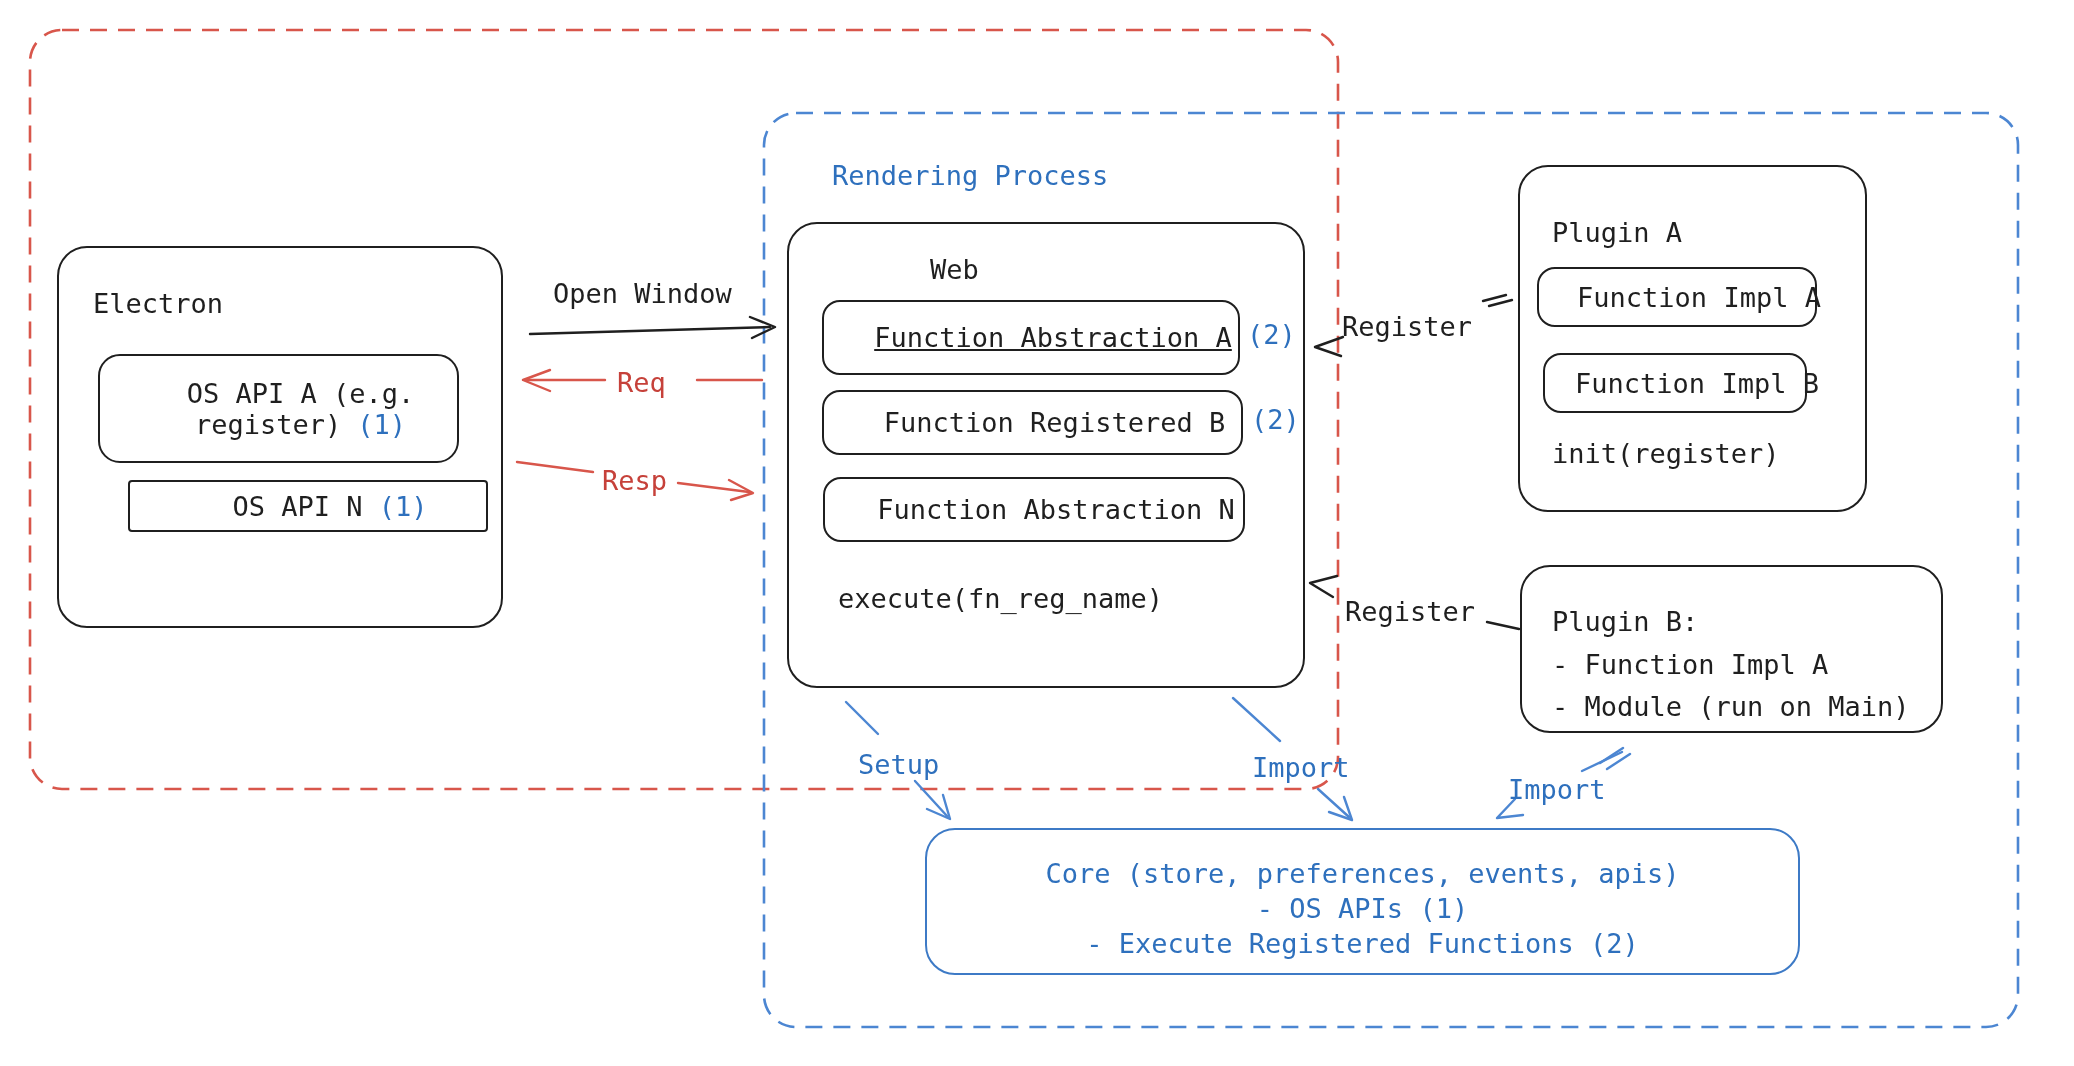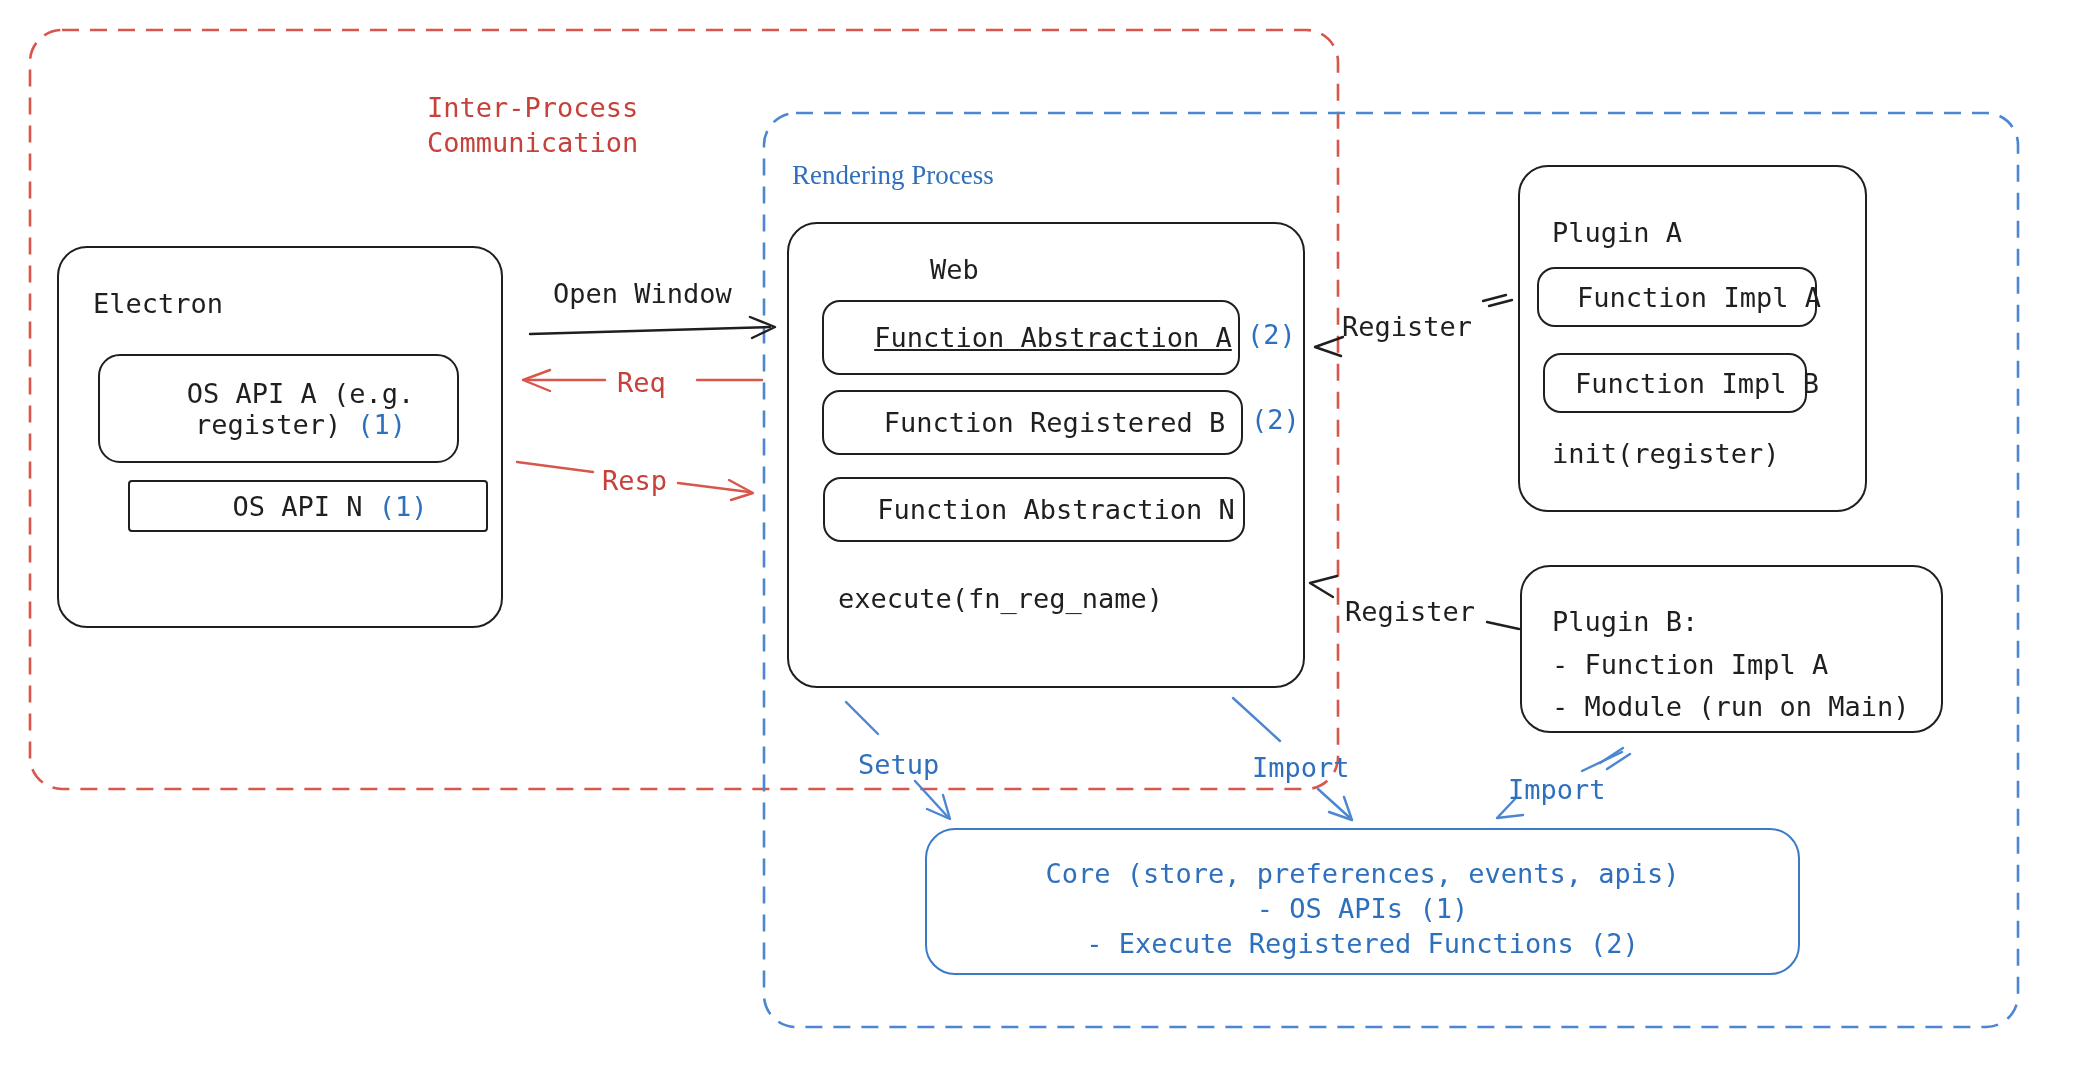--- a/index.html
+++ b/index.html
@@ -85,26 +85,22 @@
     </g>
 
     <g class="stroke-blue" stroke="#4c86d2">
       <path d="M1600 763 L1623 748"></path>
       <path d="M1607 769 L1630 754"></path>
       <path d="M1622 752 L1582 771"></path>
       <path d="M1523 815 L1497 818 L1515 799"></path>
     </g>
   </svg>
 
-  <div class="t red multiline" style="left:427px;top:90px;line-height:35px;">
-    <div>Inter-Process</div>
-    <div>Communication</div>
-  </div>
 
-  <div class="t blue" style="left:792px;top:160px;font-family:Liberation Serif, serif;">Rendering Process</div>
+  <div class="t blue" style="left:832px;top:160px;">Rendering Process</div>
 
   <div class="box" style="left:57px;top:246px;width:446px;height:382px;border-radius:30px;"></div>
   <div class="t" style="left:93px;top:288px;">Electron</div>
 
   <div class="box" style="left:98px;top:354px;width:361px;height:109px;border-radius:22px;flex-direction:column;">
     <div class="center-text">OS API A (e.g.</div>
     <div class="center-text">
       <span>register)</span><span class="badge ml">(1)</span>
     </div>
   </div>

